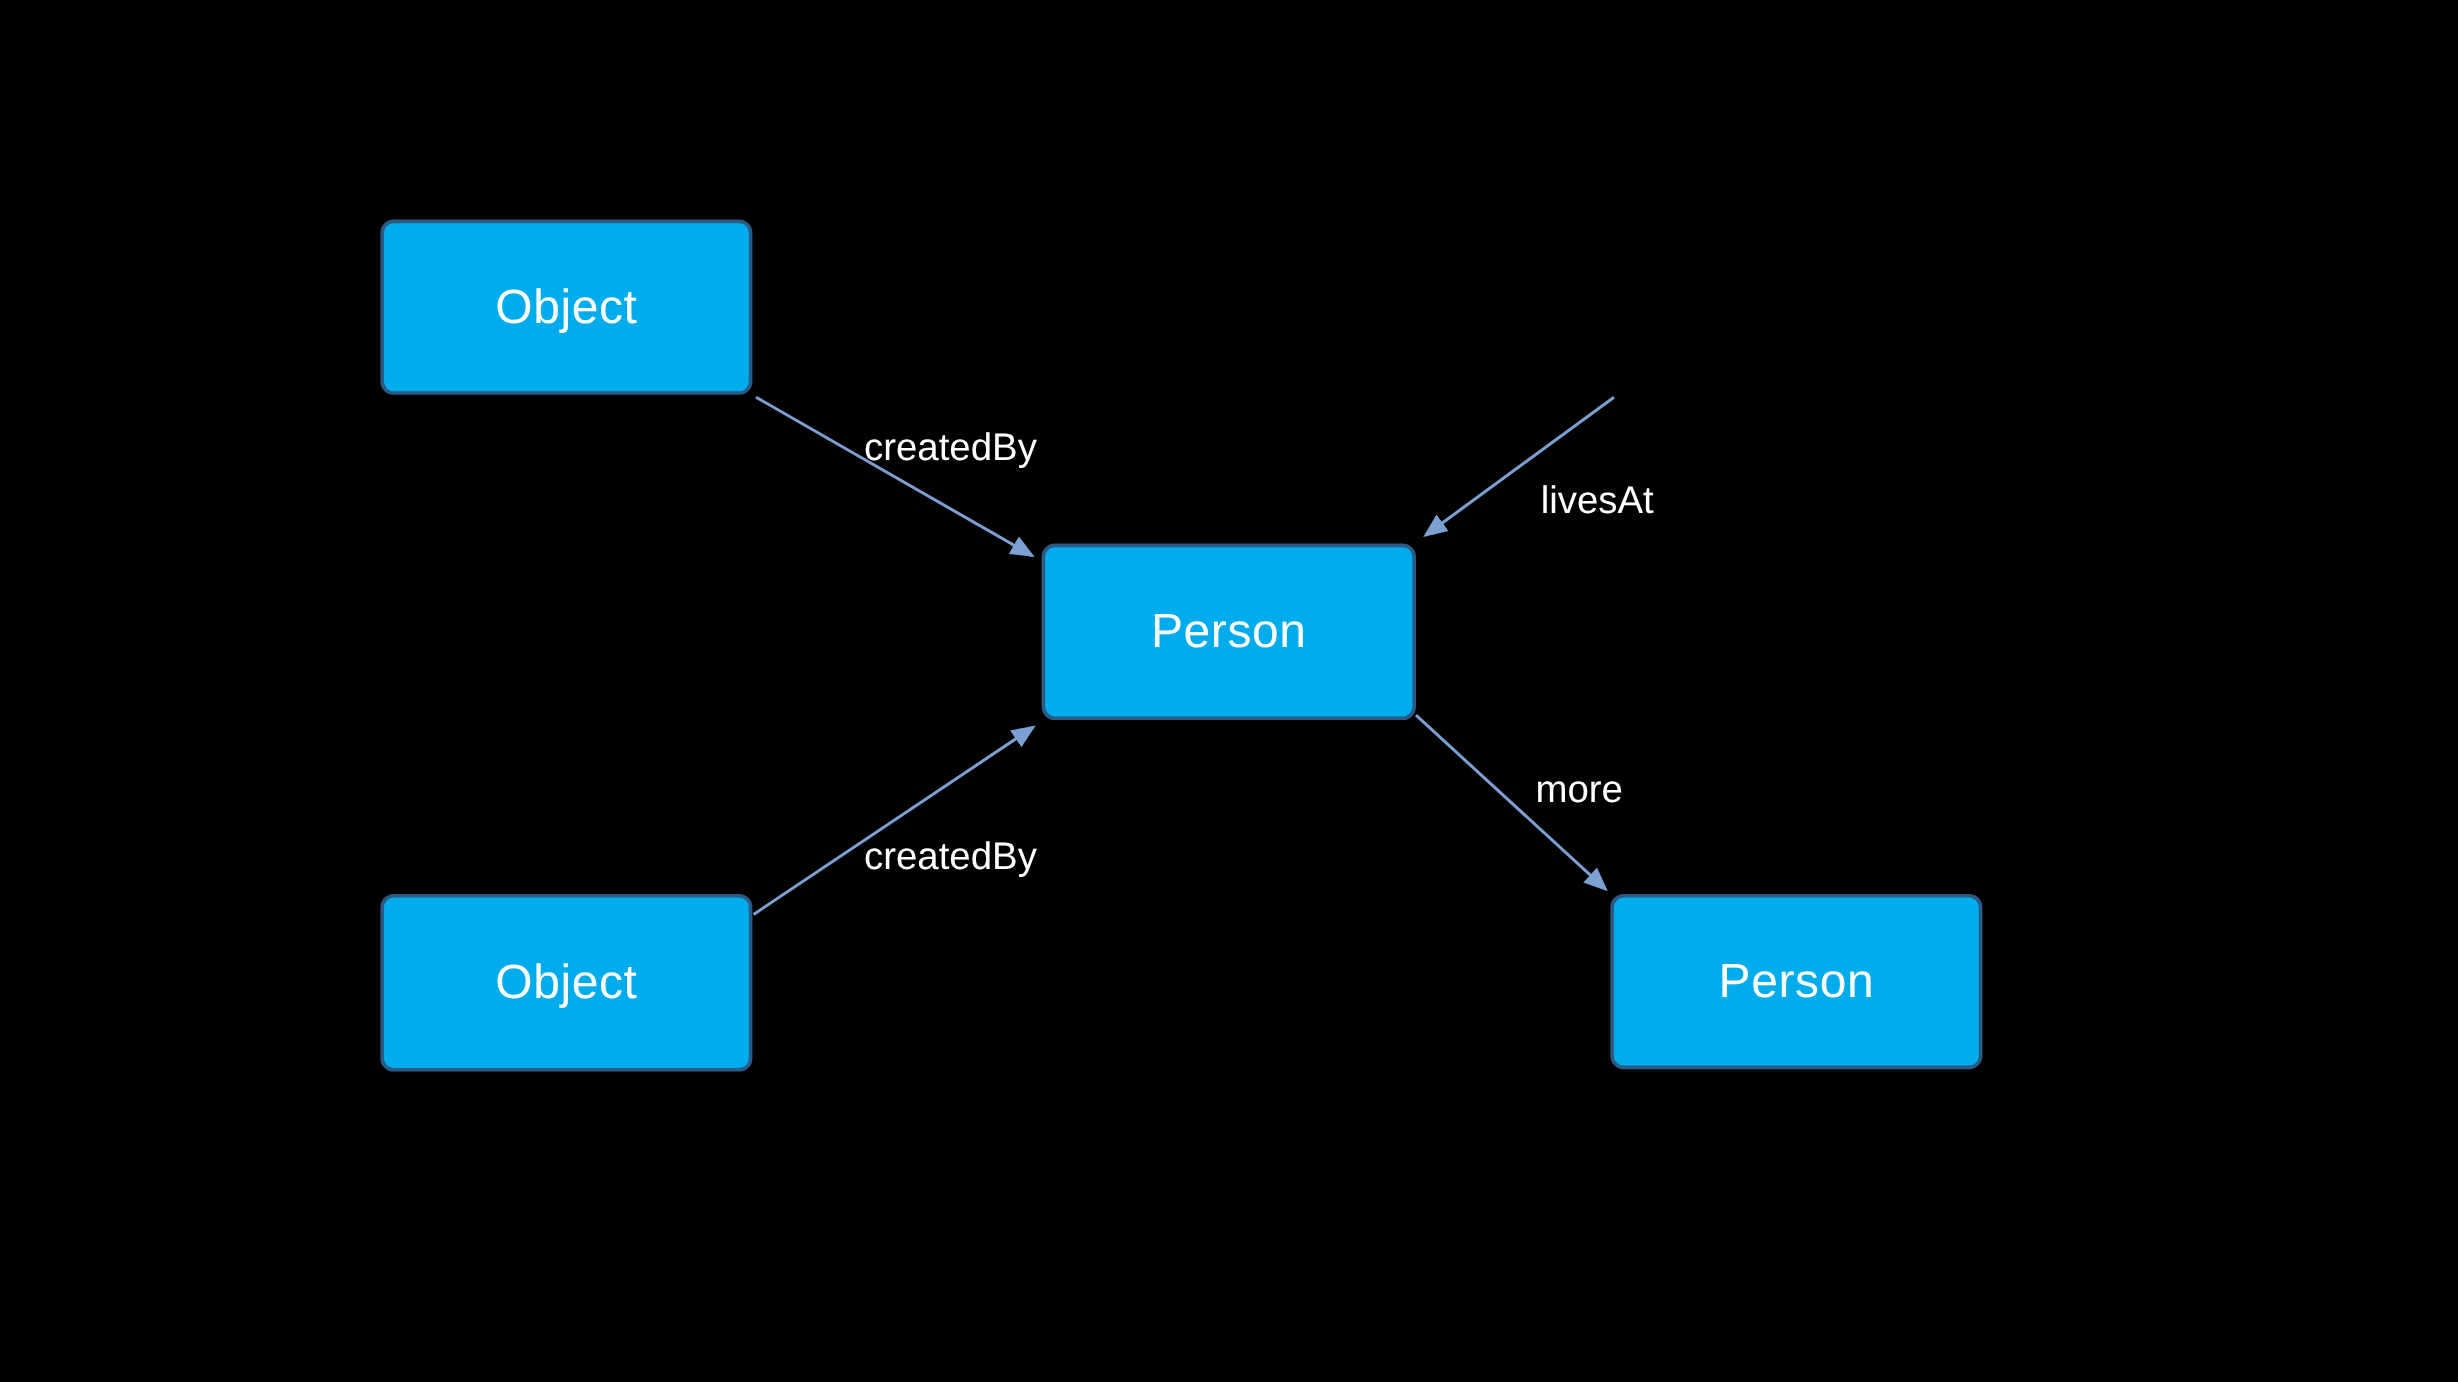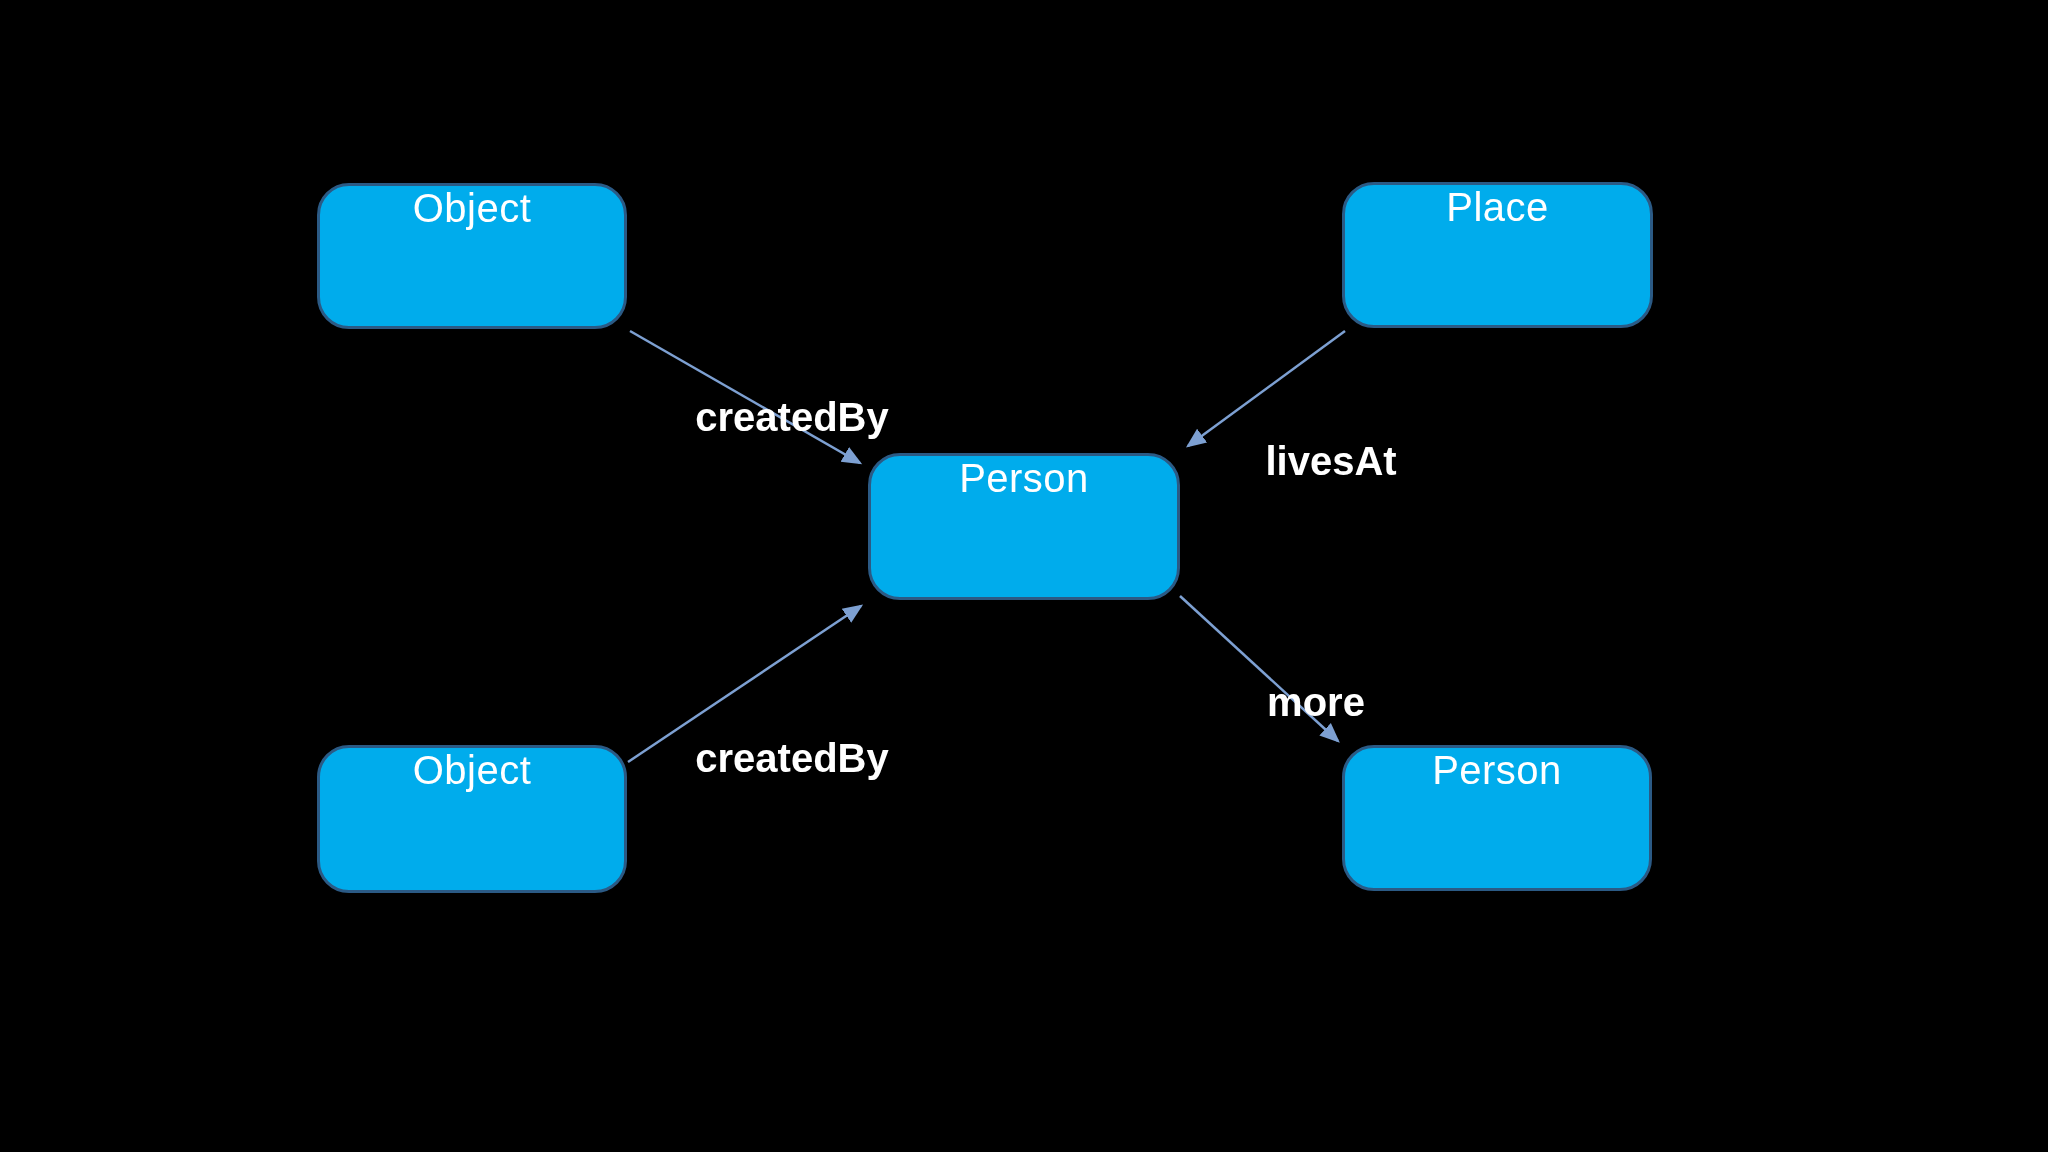--- a/index.html
+++ b/index.html
@@ -31,39 +31,38 @@
     top: 0;
     width: 2048px;
     height: 1152px;
     pointer-events: none;
   }
   .node {
     position: absolute;
     box-sizing: border-box;
     background: var(--node-fill, #00ACEC);
     border: 3px solid var(--node-border, #2B5A85);
-    border-radius: 32px;
+    border-radius: 11px;
     display: flex;
-    align-items: flex-start;
+    align-items: center;
     justify-content: center;
   }
   .node span {
     color: var(--node-text, #ffffff);
     font-size: 40px;
     font-weight: 400;
     letter-spacing: 0.5px;
   }
   .edge-label {
     position: absolute;
     transform: translate(-50%, -50%);
     color: var(--label-text, #ffffff);
-    font-size: 40px;
-    font-weight: 700;
+    font-size: 32px;
+    font-weight: 400;
     white-space: nowrap;
-    margin-top: 44px;
   }
 </style>
 </head>
 <body>
 
 <div class="stage" id="stage">
 
   <svg id="edges-layer" viewBox="0 0 2048 1152" xmlns="http://www.w3.org/2000/svg">
     <defs>
       <marker id="arrowhead" markerWidth="9" markerHeight="9" refX="7" refY="4" orient="auto" markerUnits="strokeWidth">
@@ -75,23 +74,20 @@
       <line x1="628" y1="762" x2="861" y2="606" stroke="#7DA0D2" stroke-width="2.5" marker-end="url(#arrowhead)"></line>
       <line x1="1180" y1="596" x2="1338" y2="741" stroke="#7DA0D2" stroke-width="2.5" marker-end="url(#arrowhead)"></line>
     </svg>
 <div class="edge-label" style="left: 792px; top: 373px;">createdBy</div>
     <div class="edge-label" style="left: 1331px; top: 417px;">livesAt</div>
     <div class="edge-label" style="left: 792px; top: 714px;">createdBy</div>
     <div class="edge-label" style="left: 1316px; top: 658px;">more</div>
     <div class="node" style="left: 317px; top: 183px; width: 310px; height: 146px;">
       <span>Object</span>
     </div>
-    <div class="node" style="left: 1342px; top: 182px; width: 311px; height: 146px;">
-      <span>Place</span>
-    </div>
     <div class="node" style="left: 868px; top: 453px; width: 312px; height: 147px;">
       <span>Person</span>
     </div>
     <div class="node" style="left: 317px; top: 745px; width: 310px; height: 148px;">
       <span>Object</span>
     </div>
     <div class="node" style="left: 1342px; top: 745px; width: 310px; height: 146px;">
       <span>Person</span>
     </div>
   </div>

